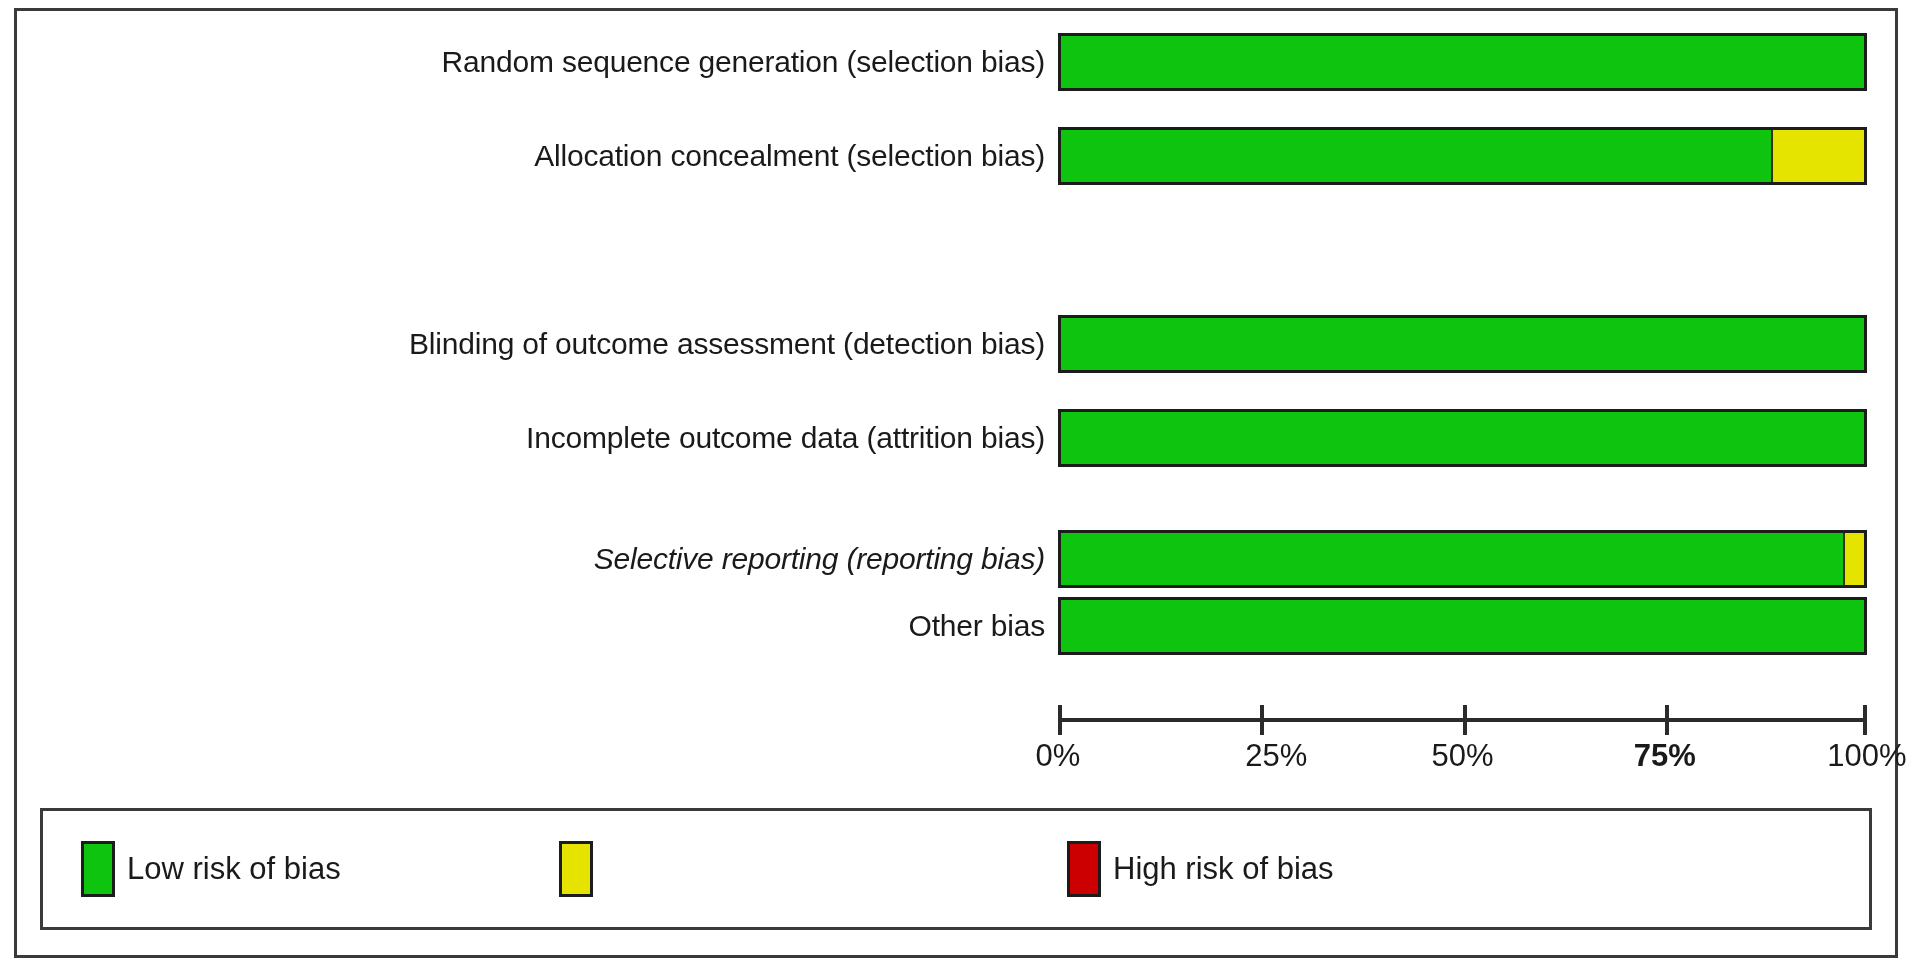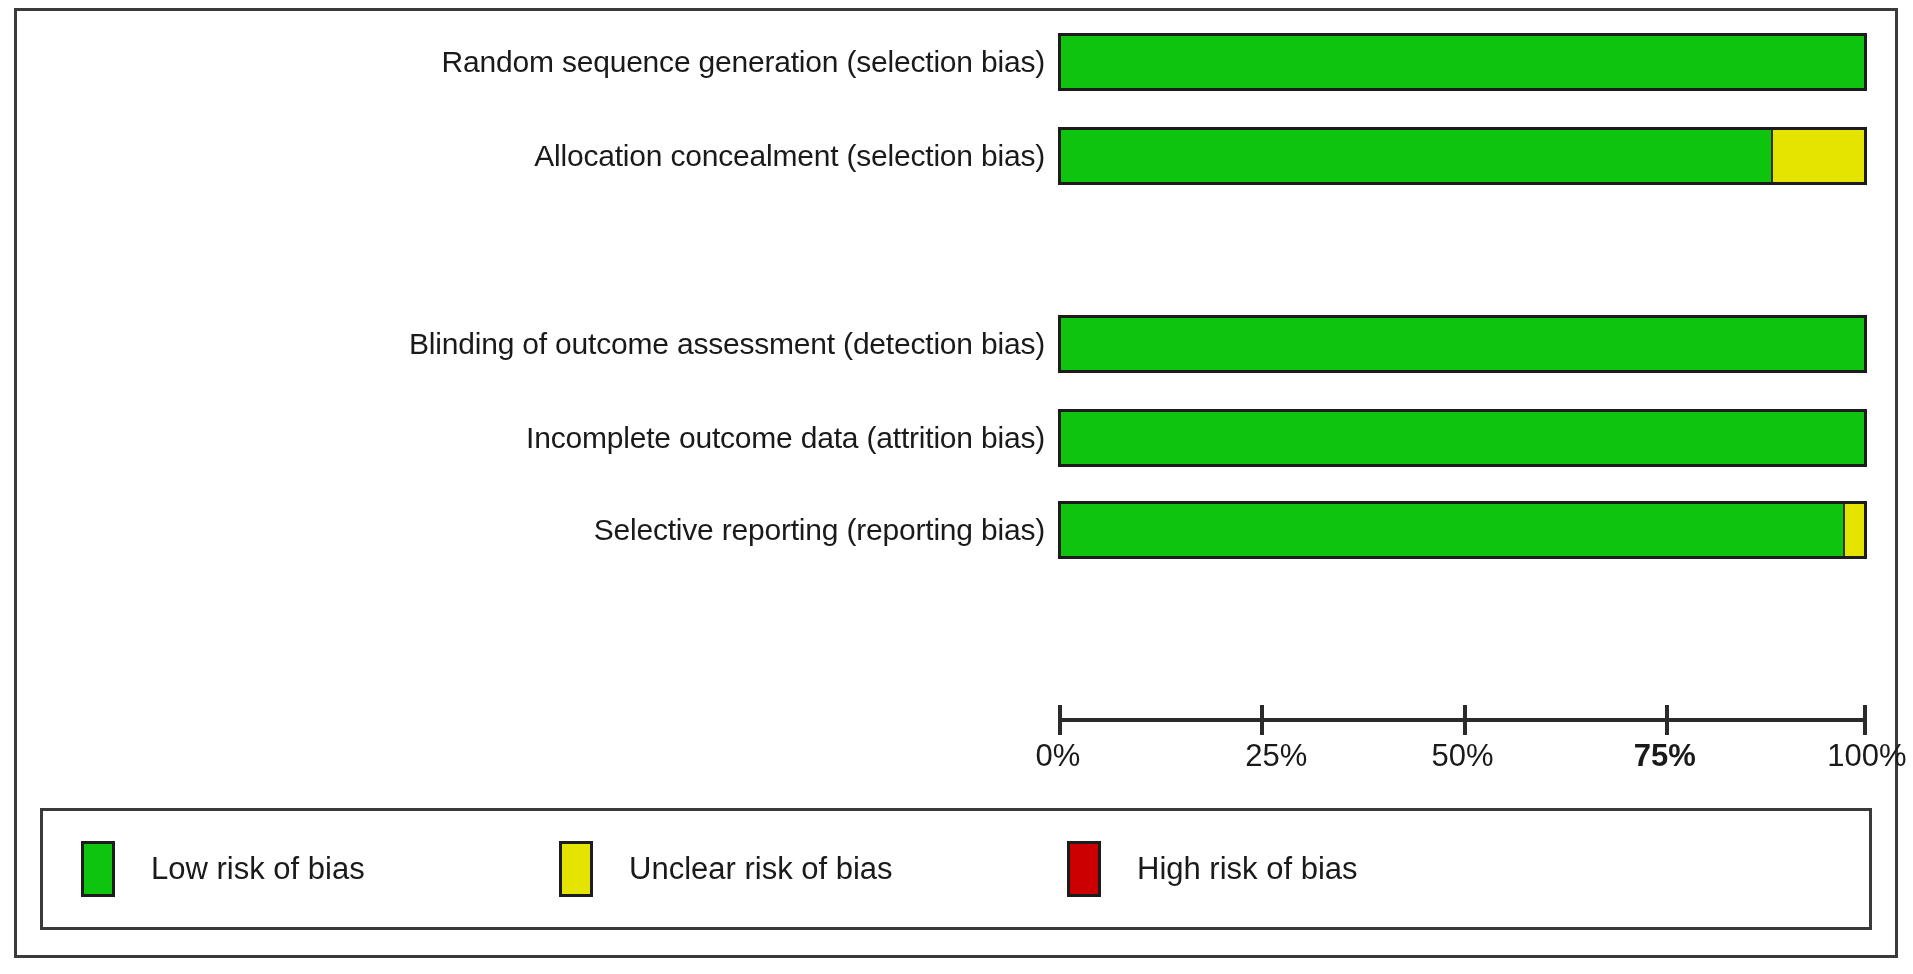--- a/index.html
+++ b/index.html
@@ -147,21 +147,21 @@
     height: 56px;
     box-sizing: border-box;
     border: 3px solid #1c1c1c;
     flex: 0 0 auto;
   }
   .legend-swatch.low     { background: #0ec40e; }
   .legend-swatch.unclear { background: #e4e400; }
   .legend-swatch.high    { background: #cc0000; }
 
   .legend-label {
-    margin-left: 36px;
+    margin-left: 12px;
     font-size: 31px;
     line-height: 36px;
     color: #1a1a1a;
     white-space: nowrap;
     font-family: "Liberation Sans", sans-serif;
   }
 </style>
 </head>
 <body>
 
@@ -190,25 +190,31 @@
           <div class="bar-track">
             <div class="seg low" style="width: 100%;"></div>
           </div>
         </div>
         <div class="row" style="top: 409px;">
           <div class="row-label">Incomplete outcome data (attrition bias)</div>
           <div class="bar-track">
             <div class="seg low" style="width: 100%;"></div>
           </div>
         </div>
-        <div class="row" style="top: 501px;">
+        <div class="row" style="top: 530px; font-style: italic;">
           <div class="row-label">Selective reporting (reporting bias)</div>
           <div class="bar-track">
             <div class="seg low" style="width: 97.4%;"></div>
             <div class="seg unclear" style="width: 2.6%;"></div>
+          </div>
+        </div>
+        <div class="row" style="top: 597px;">
+          <div class="row-label">Other bias</div>
+          <div class="bar-track">
+            <div class="seg low" style="width: 100%;"></div>
           </div>
         </div>
       </div>
 
     <div class="axis" id="axis-line">
         <div class="tick" style="left: 0px;"></div>
         <div class="tick" style="left: 202.25px;"></div>
         <div class="tick" style="left: 404.5px;"></div>
         <div class="tick" style="left: 606.75px;"></div>
         <div class="tick" style="left: 805px;"></div>
@@ -222,21 +228,20 @@
     </div>
 
   <div class="legend-box">
     <div id="legend-items">
         <div class="legend-item" style="left: 38px;">
           <div class="legend-swatch low"></div>
           <div class="legend-label">Low risk of bias</div>
         </div>
         <div class="legend-item" style="left: 516px;">
           <div class="legend-swatch unclear"></div>
-          <div class="legend-label">Unclear risk of bias</div>
         </div>
         <div class="legend-item" style="left: 1024px;">
           <div class="legend-swatch high"></div>
           <div class="legend-label">High risk of bias</div>
         </div>
       </div>
   </div>
 
 </div>
 

